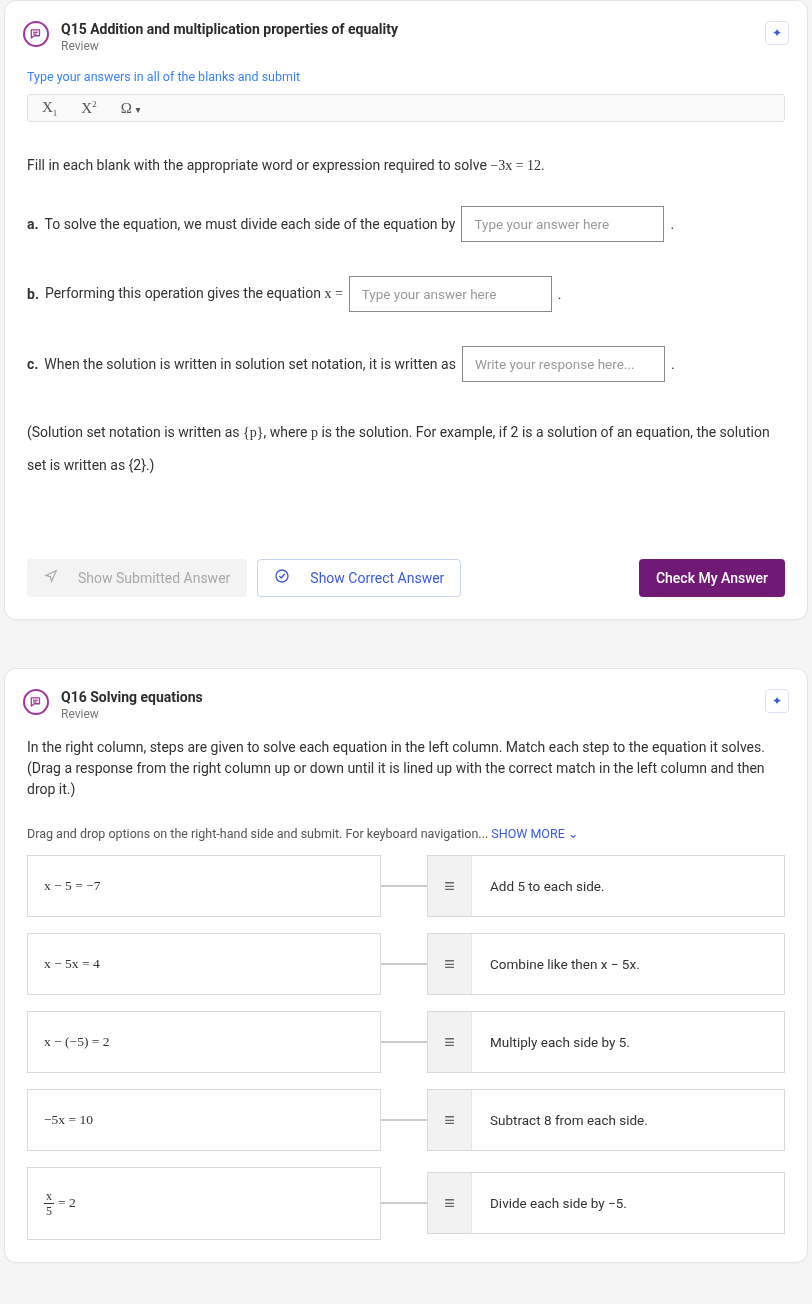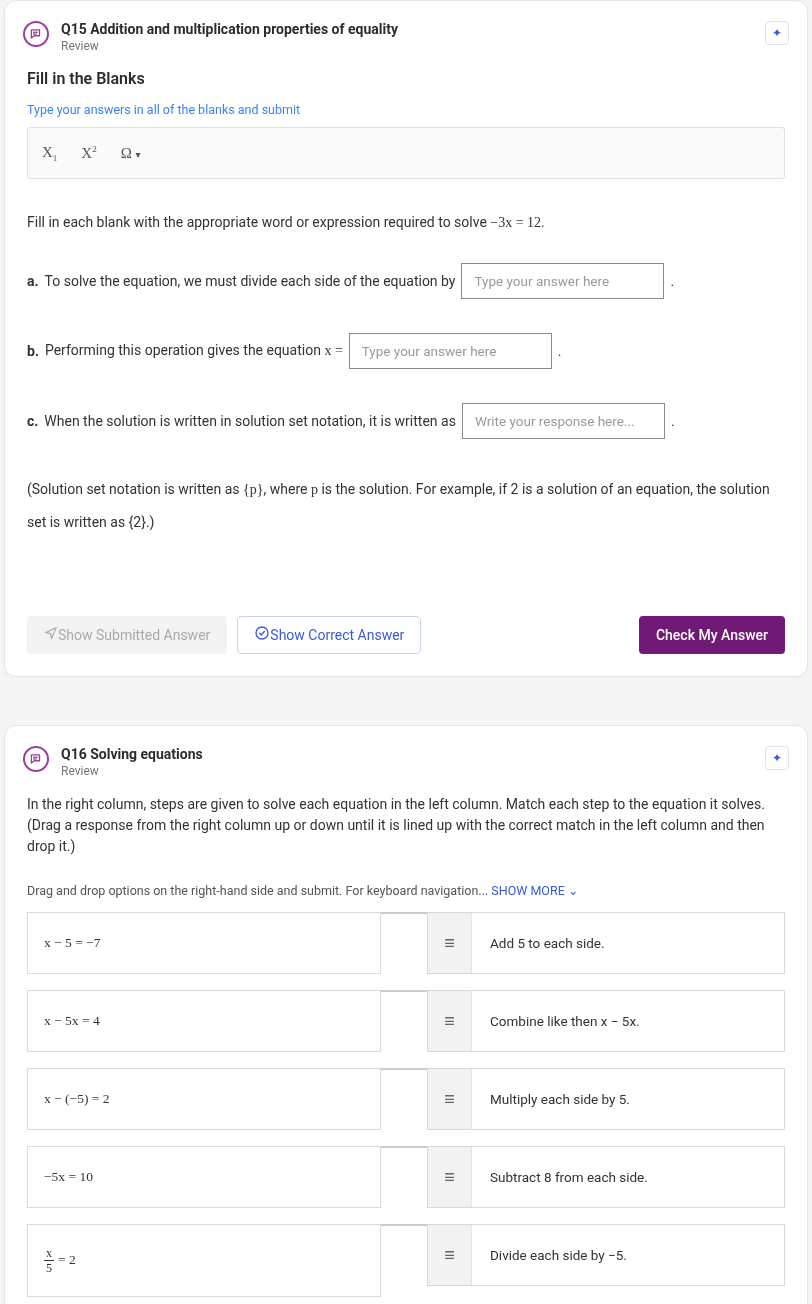--- a/index.html
+++ b/index.html
@@ -44,21 +44,21 @@
     color: #3b5bdb;
     cursor: pointer;
     font-size: 12px;
   }
   .card-body { padding: 4px 22px 22px 22px; }
   .section-title { font-weight: 600; font-size: 16px; color: #2c2c2c; margin-bottom: 14px; }
   .instr { font-size: 12.5px; color: #3b82f6; margin-bottom: 10px; }
   .toolbar {
     border: 1px solid #e0e0e0;
     background: #fafafa;
-    height: 52px;
+    height: 28px;
     display: flex; align-items: center;
     padding: 0 14px;
     gap: 24px;
     border-radius: 3px;
     margin-bottom: 28px;
     color: #555;
     font-size: 15px;
   }
   .tb-item { font-family: Georgia, serif; }
   .prompt { font-size: 14px; color: #333; line-height: 2.2; margin-bottom: 24px; }
@@ -78,37 +78,37 @@
   .hint { font-size: 14px; color: #333; line-height: 2.4; margin-bottom: 44px; }
   .footer-row {
     display: flex; align-items: center; gap: 10px;
     padding: 10px 22px 22px 22px;
   }
   .btn {
     height: 38px;
     padding: 0 16px;
     border-radius: 4px;
     font-size: 14px;
-    display: inline-flex; align-items: center; gap: 0;
+    display: inline-flex; align-items: center; gap: 20px;
     cursor: pointer;
     border: 1px solid transparent;
     background: none;
     font-family: inherit;
   }
   .btn-muted { background: #f3f3f3; color: #aaa; cursor: default; }
   .btn-outline { border: 1px solid #c8d3f0; color: #3b5bdb; background: #fff; }
   .btn-primary { background: #701a75; color: #fff; margin-left: auto; }
   .btn-primary { font-weight: 500; }
 
   
   .desc { font-size: 14px; color: #333; line-height: 1.5; margin-bottom: 26px; }
   .dd-instr { font-size: 12.5px; color: #555; margin-bottom: 14px; }
   .show-more { color: #3b5bdb; font-size: 12.5px; cursor: pointer; }
   .match-grid { display: flex; flex-direction: column; gap: 16px; }
-  .match-row { display: flex; align-items: flex-start; gap: 0; }
+  .match-row { display: flex; align-items: center; gap: 0; }
   .left-box {
     flex: 0 0 354px;
     border: 1px solid #d9d9d9;
     background: #fff;
     padding: 22px 16px;
     font-size: 13.5px;
     font-family: Georgia, 'Times New Roman', serif;
     display: flex; align-items: center;
   }
   .connector { flex: 0 0 46px; display: flex; align-items: center; justify-content: center; }
@@ -152,21 +152,20 @@
     <div class="q-title-block">
       <div class="q-title">Q15 Addition and multiplication properties of equality</div>
       <div class="q-sub">Review</div>
     </div>
     <button class="star-btn">
       <span>✦</span>
     </button>
   </div>
 
   <div class="card-body">
-    <div class="section-title">Fill in the Blanks</div>
     <div class="instr">Type your answers in all of the blanks and submit</div>
 
     <div class="toolbar">
       <span class="tb-item"><span>X</span><sub style="font-size:9px">1</sub></span>
       <span class="tb-item"><span>X</span><sup style="font-size:9px">2</sup></span>
       <span class="tb-item"><span>Ω</span> <span style="font-size:10px">▾</span></span>
     </div>
 
     <div class="prompt">
       <span>Fill in each blank with the appropriate word or expression required to solve </span><span class="eq">−3x = 12</span><span>.</span>

